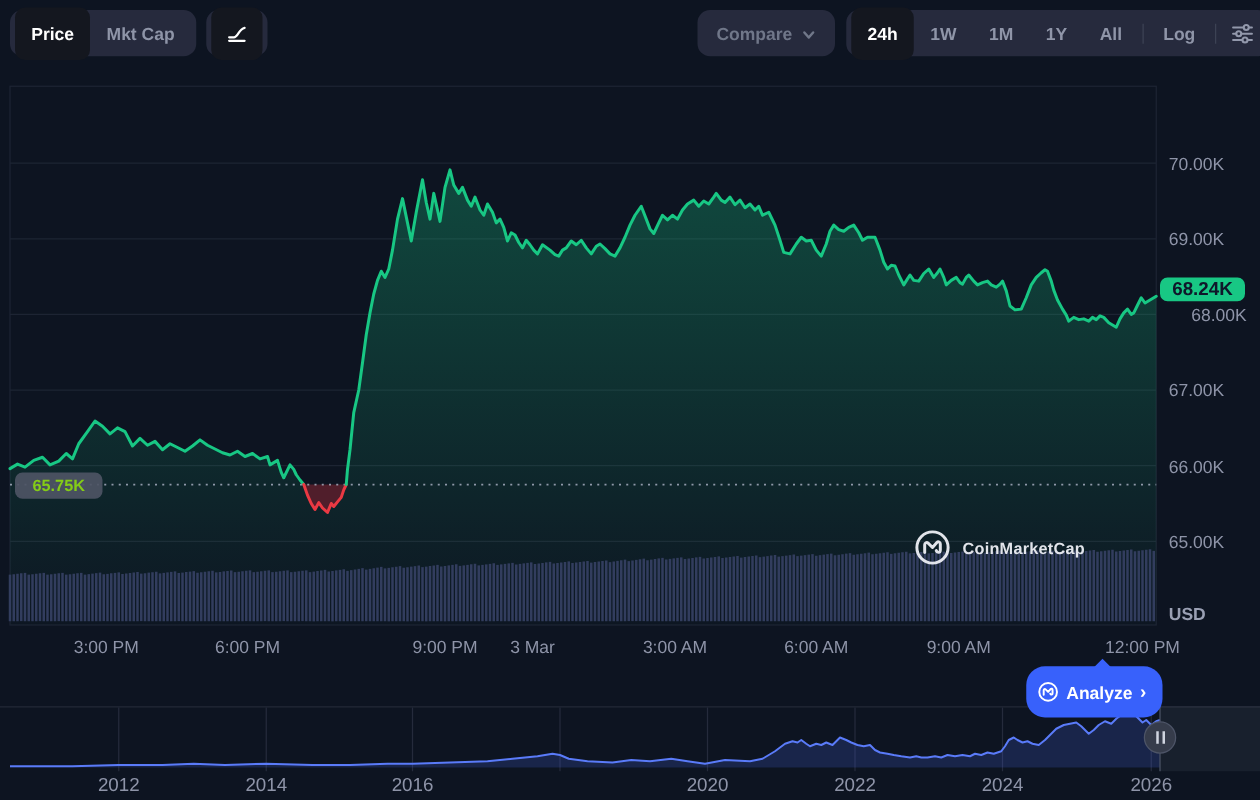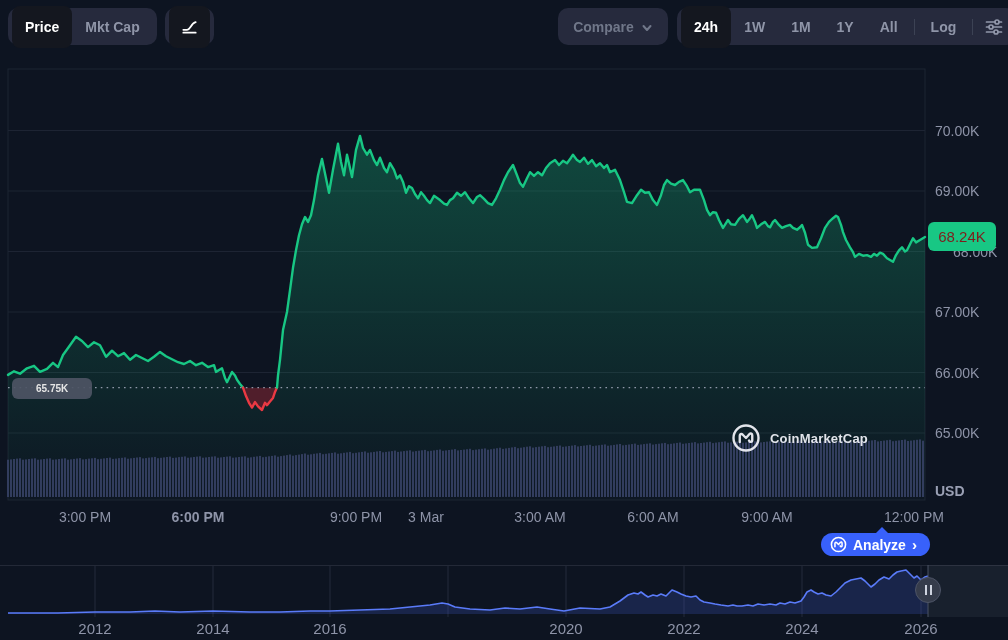--- a/index.html
+++ b/index.html
@@ -25,32 +25,32 @@
   #group-charttype{left:165px}
   #group-ranges{left:677px}
 
   
   .ylab{position:absolute;left:935px;font-size:14px;font-weight:500;color:#8e94a8;line-height:16px}
   .xlab{position:absolute;top:509px;transform:translateX(-50%);font-size:14px;font-weight:500;color:#8e94a8}
   .yearlab{position:absolute;top:620px;transform:translateX(-50%);font-size:15px;font-weight:500;color:#8e94a8}
   .usd{font-weight:700;color:#9aa0b4}
 
   
-  #open-badge{left:12px;top:378px;height:21px;padding:0 24px;border-radius:6px;
-    background:rgba(77,84,100,0.92);color:#e5e5e5;font-size:10px;font-weight:600;
+  #open-badge{left:12px;top:378px;height:21px;padding:0 14px;border-radius:6px;
+    background:rgba(77,84,100,0.92);color:#84cc16;font-size:13px;font-weight:600;
     display:flex;align-items:center;z-index:5}
-  #last-badge{left:928px;top:222px;width:68px;height:29px;border-radius:6px;background:#18c784;
-    color:#7f1d1d;font-size:15px;font-weight:400;display:flex;align-items:center;justify-content:center;z-index:5}
+  #last-badge{left:928px;top:222px;width:68px;height:19px;border-radius:6px;background:#18c784;
+    color:#0f172a;font-size:15px;font-weight:700;display:flex;align-items:center;justify-content:center;z-index:5}
 
   
   #watermark{left:731px;top:423px;display:flex;align-items:center;gap:9px;opacity:.97;z-index:4}
   #watermark .wm-text{font-size:13px;font-weight:700;color:#e9ebf1;letter-spacing:.2px}
 
   
-  #analyze-btn{left:821px;top:533px;height:23px;border-radius:15px;background:#3861fb;
+  #analyze-btn{left:821px;top:533px;height:41px;border-radius:15px;background:#3861fb;
     display:flex;align-items:center;gap:6px;padding:0 13px 0 9px;color:#fff;
     font-size:14px;font-weight:700;cursor:pointer;z-index:6}
   #analyze-btn .notch{position:absolute;top:-6px;left:54px;width:0;height:0;
     border-left:7px solid transparent;border-right:7px solid transparent;border-bottom:7px solid #3861fb}
   #analyze-btn .chev{font-size:15px;font-weight:700;margin-top:-1px}
 
   
   #nav-handle{left:915px;top:577px;width:26px;height:26px;border-radius:50%;
     background:#363c4b;border:1px solid #4d5467;box-sizing:border-box;
     display:flex;align-items:center;justify-content:center;gap:3px;cursor:ew-resize;z-index:6}
@@ -463,21 +463,21 @@
 <div id="y-axis">
     <div class="ylab" style="top: 122.5px;">70.00K</div>
     <div class="ylab" style="top: 183px;">69.00K</div>
     <div class="ylab" style="top: 243.5px; margin-left: 18px;">68.00K</div>
     <div class="ylab" style="top: 304px;">67.00K</div>
     <div class="ylab" style="top: 364.5px;">66.00K</div>
     <div class="ylab" style="top: 425px;">65.00K</div>
   </div>
 <div id="x-axis">
     <div class="xlab" style="left: 85px;">3:00 PM</div>
-    <div class="xlab" style="left: 198px; font-weight: bold;">6:00 PM</div>
+    <div class="xlab" style="left: 198px;">6:00 PM</div>
     <div class="xlab" style="left: 312px; margin-left: 44px;">9:00 PM</div>
     <div class="xlab" style="left: 426px;">3 Mar</div>
     <div class="xlab" style="left: 540px; text-align: right;">3:00 AM</div>
     <div class="xlab" style="left: 653px;">6:00 AM</div>
     <div class="xlab" style="left: 767px;">9:00 AM</div>
     <div class="xlab" style="left: 880px; margin-left: 34px;">12:00 PM</div>
   </div>
 <div class="ylab usd abs" id="usd-label" style="top:483px">USD</div>
 
 <div class="abs" id="watermark">

